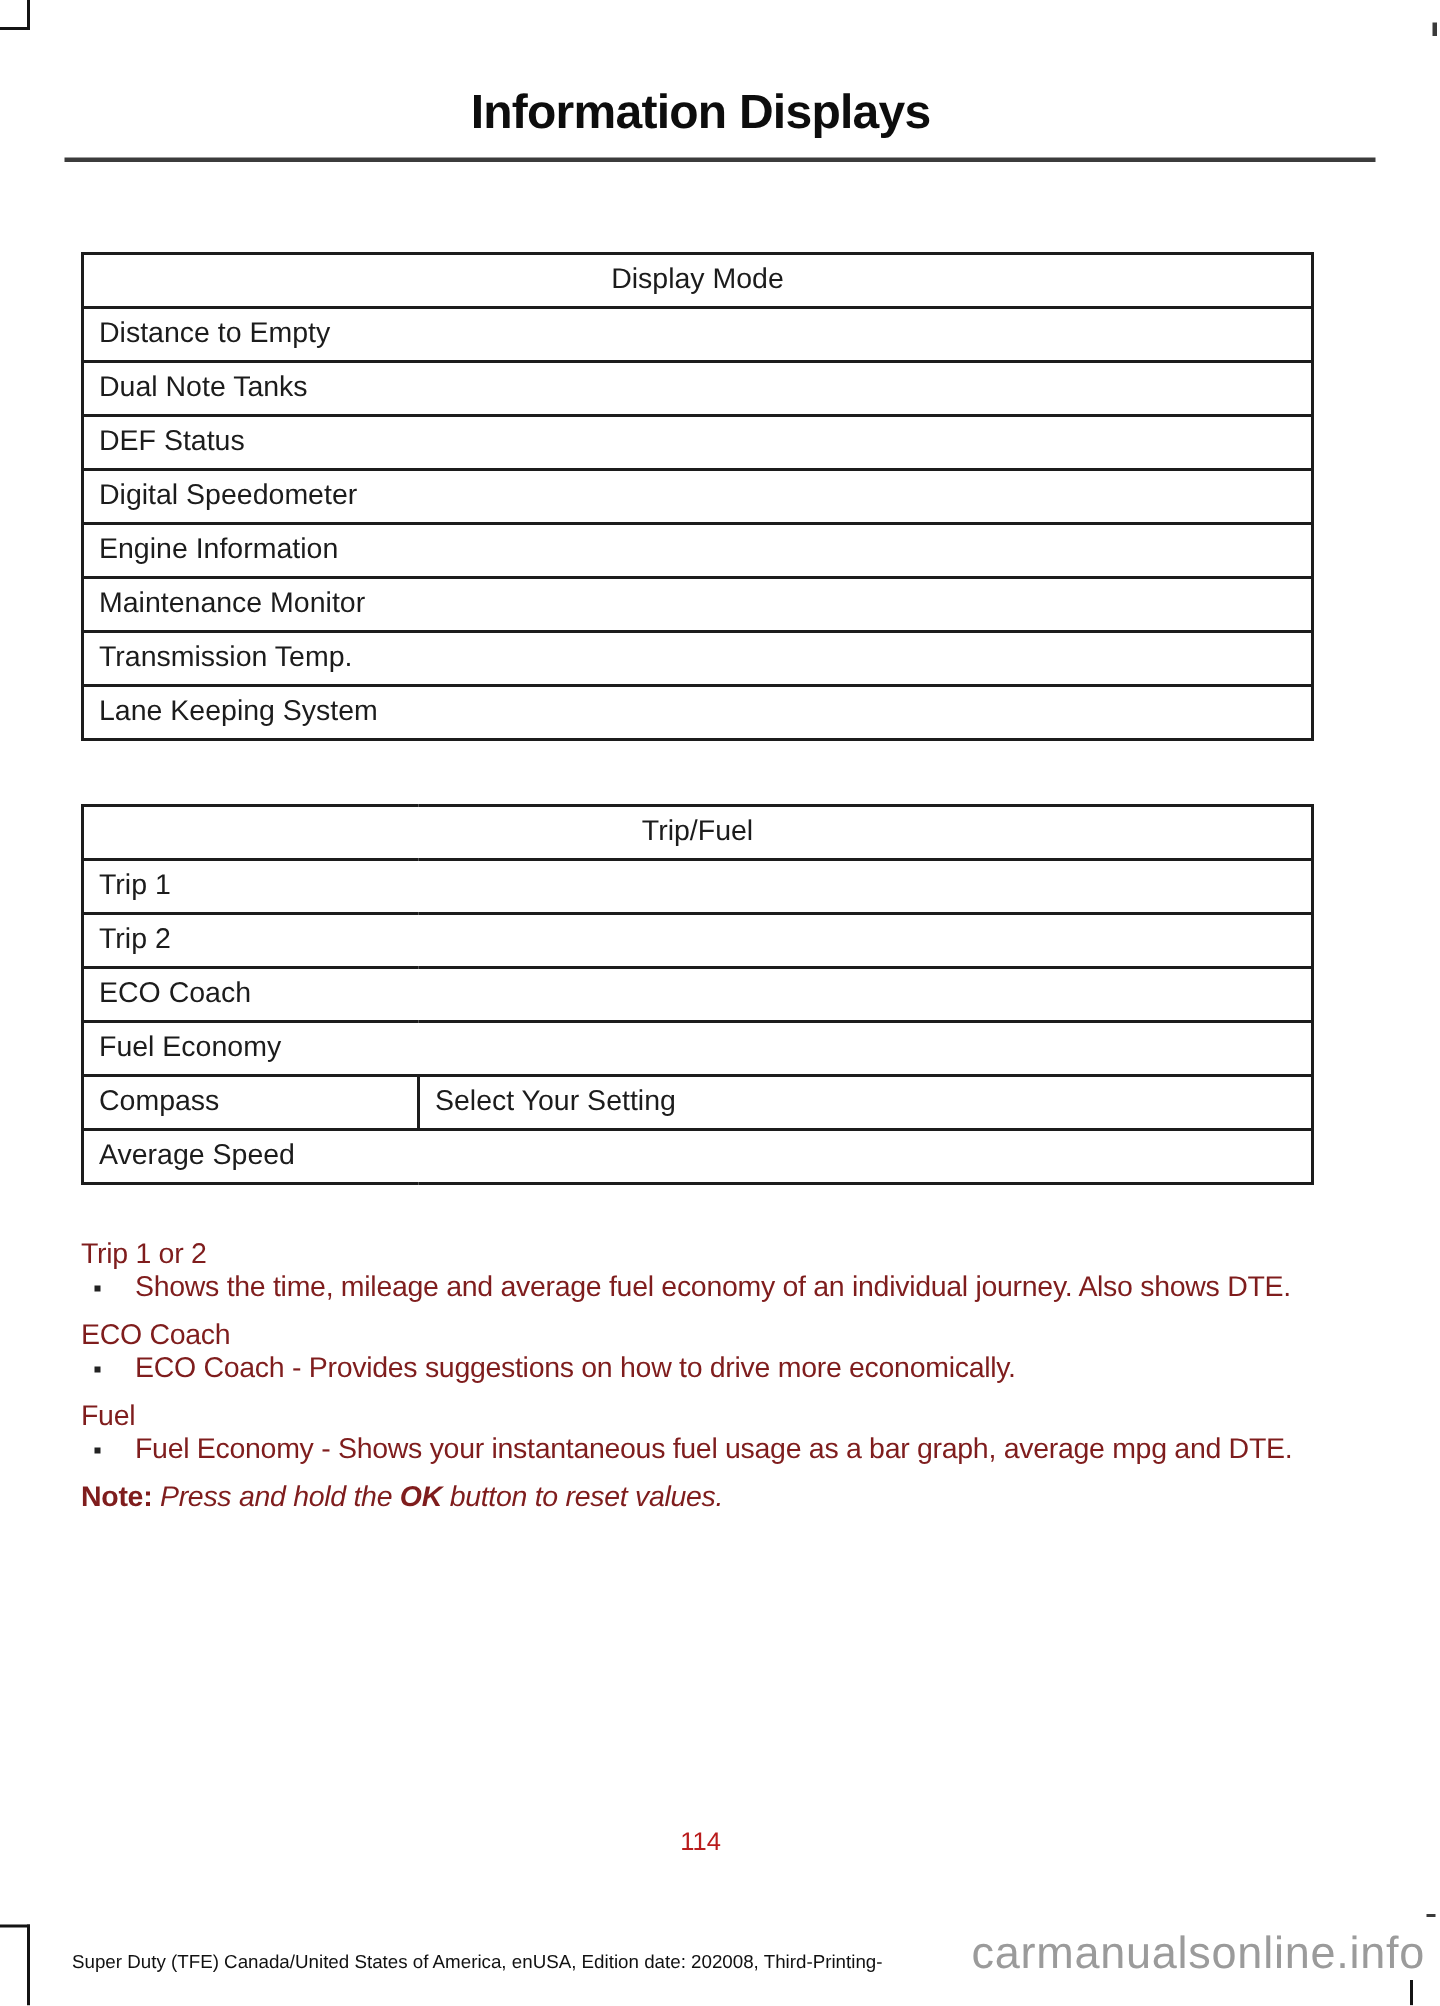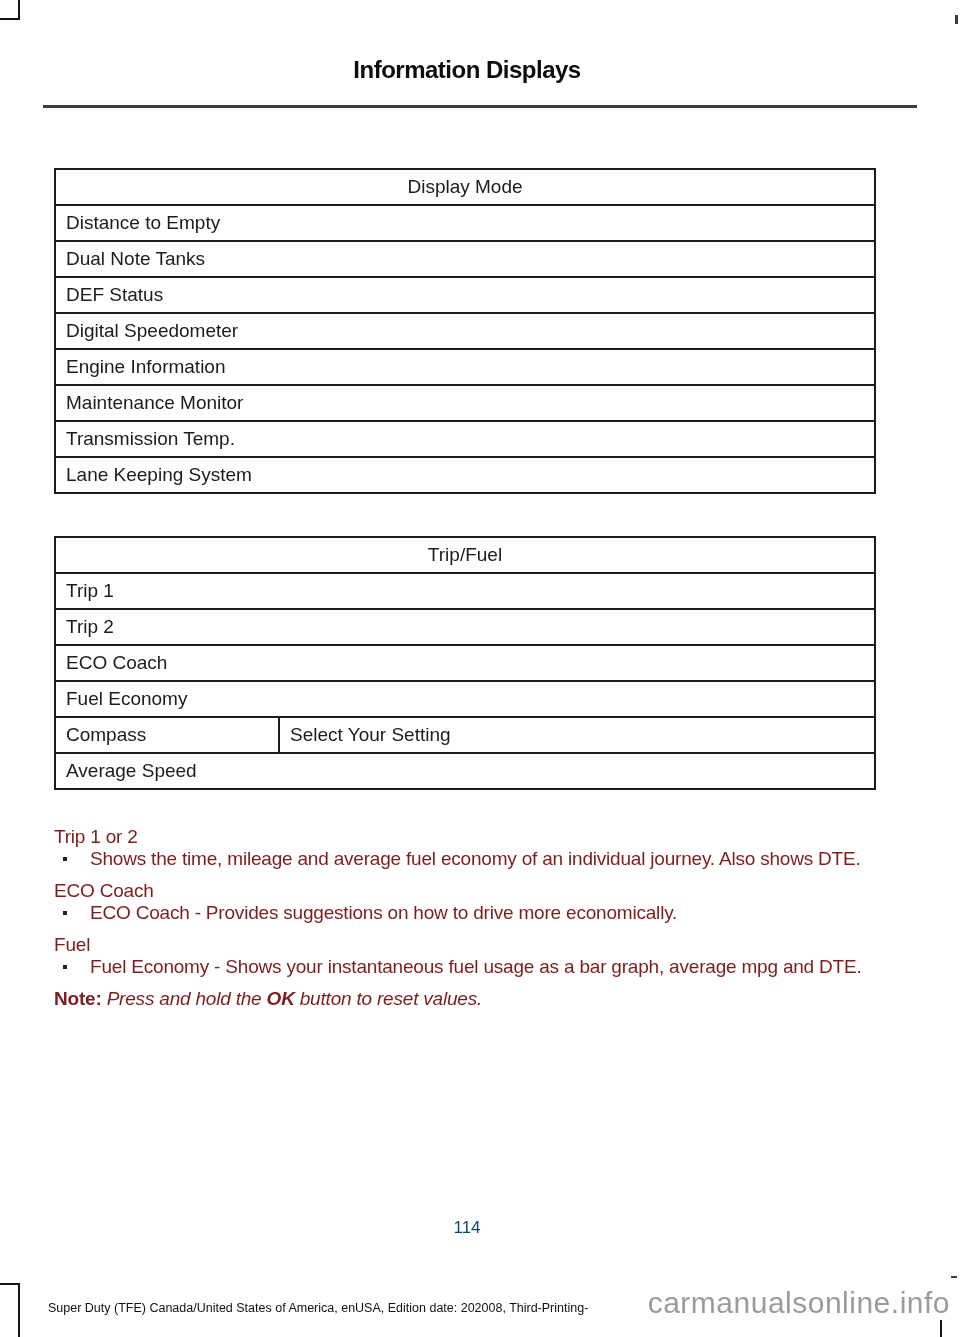--- a/index.html
+++ b/index.html
@@ -5,21 +5,21 @@
   html,body { margin:0; padding:0; background:#ffffff; }
   .page {
     position:relative; width:960px; height:1337px; margin:0 auto;
     background:#ffffff; overflow:hidden;
     font-family:"Liberation Sans", sans-serif; color:#161616;
   }
 
   
   .title {
     position:absolute; top:56px; left:0; width:934px;
-    text-align:center; font-size:24px; font-weight:700; letter-spacing:-0.5px;
+    text-align:center; font-size:32px; font-weight:700; letter-spacing:-0.5px;
     color:#0d0d0d;
   }
   .title-rule {
     position:absolute; top:105px; left:43px; width:874px; height:3px;
     background:#3c3c3c;
   }
 
   
   table.manual {
     position:absolute; left:54px; width:822px;
@@ -48,21 +48,21 @@
   }
   .bullet .text { width:776px; }
   .note-line { margin-top:6px; }
   .note-label { font-weight:700; font-style:normal; }
   .note-italic { font-style:italic; }
   .note-ok { font-style:italic; font-weight:700; }
 
   
   .page-number {
     position:absolute; top:1218px; left:0; width:934px;
-    text-align:center; font-size:17px; color:#0c4a6e;
+    text-align:center; font-size:17px; color:#b91c1c;
   }
   .footer-text {
     position:absolute; top:1301px; left:48px;
     font-size:12.5px; letter-spacing:0; color:#111;
   }
   .watermark {
     position:absolute; top:1286px; right:10px;
     font-size:30px; color:#9b9b9b; letter-spacing:0.5px;
   }
 

